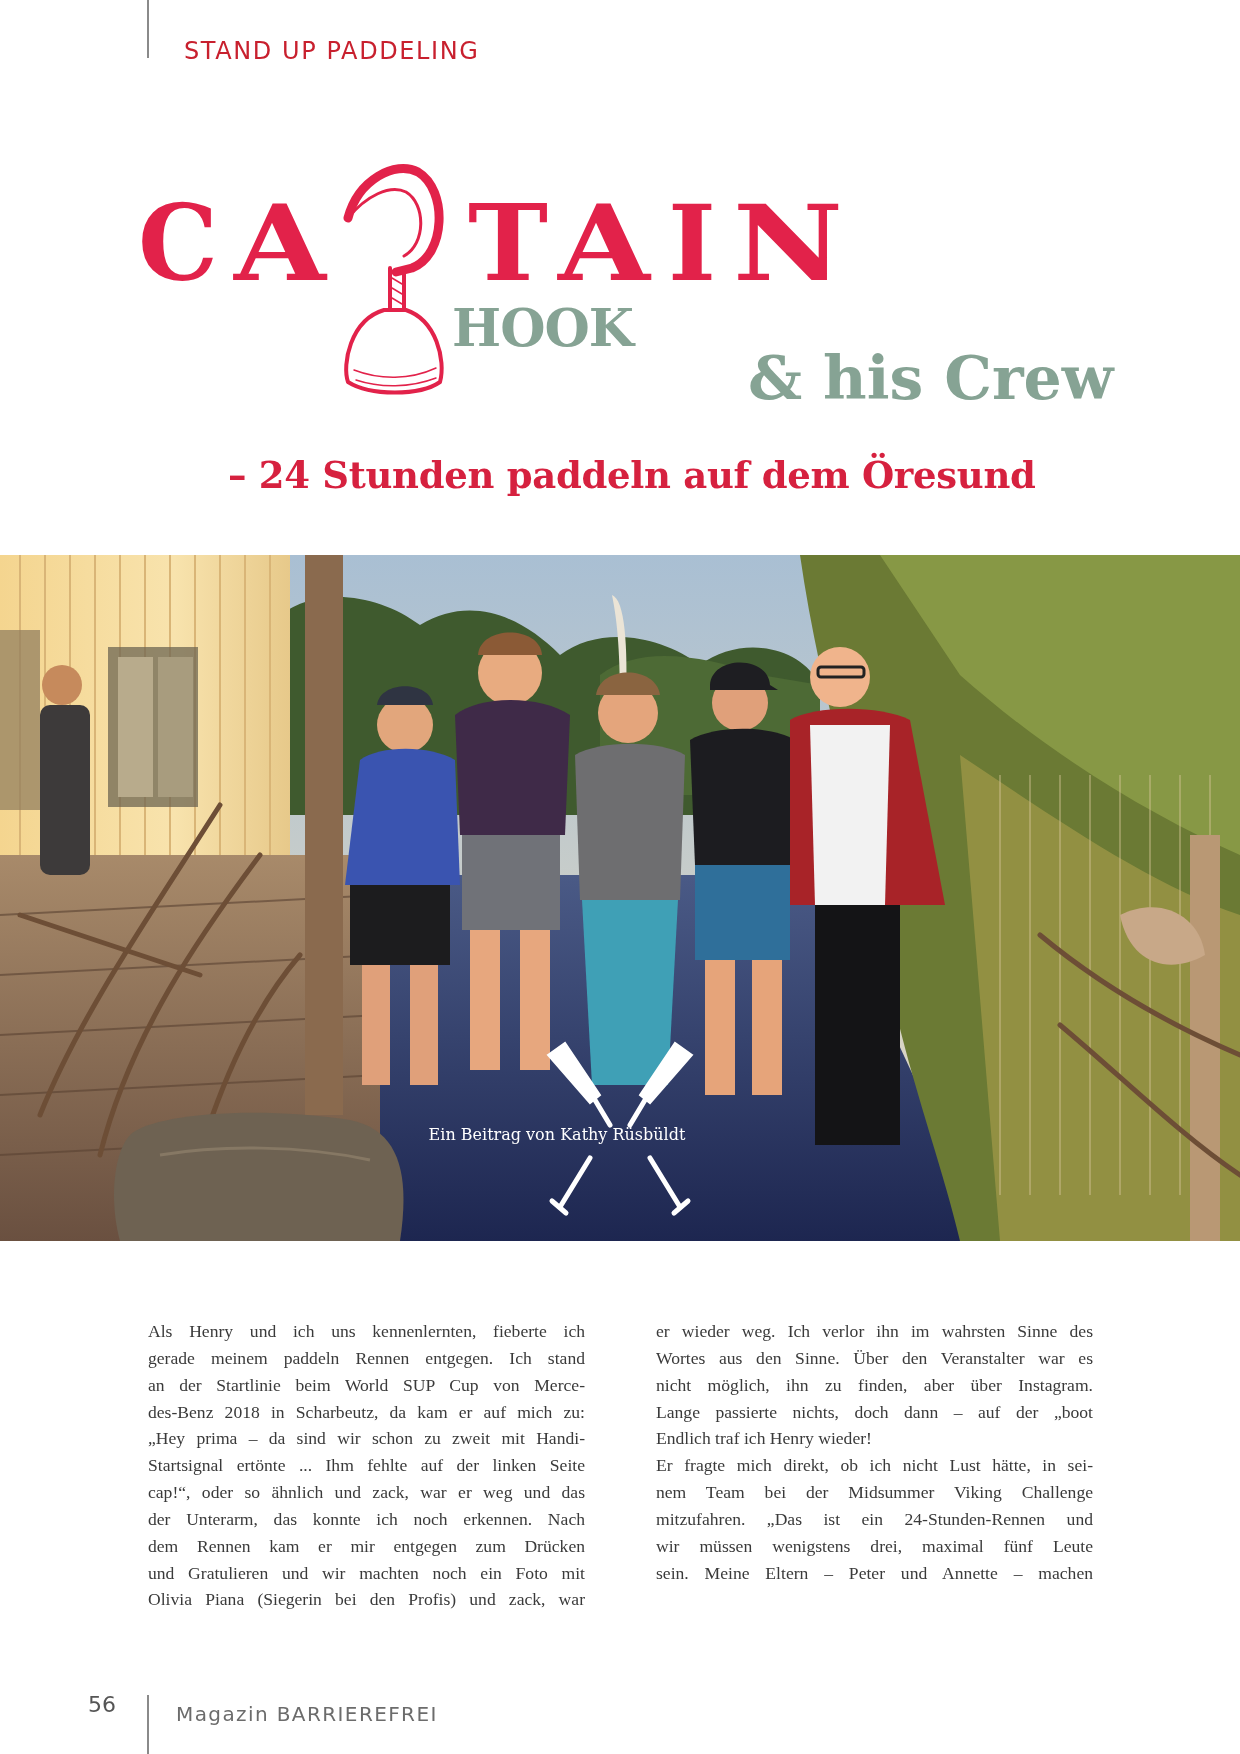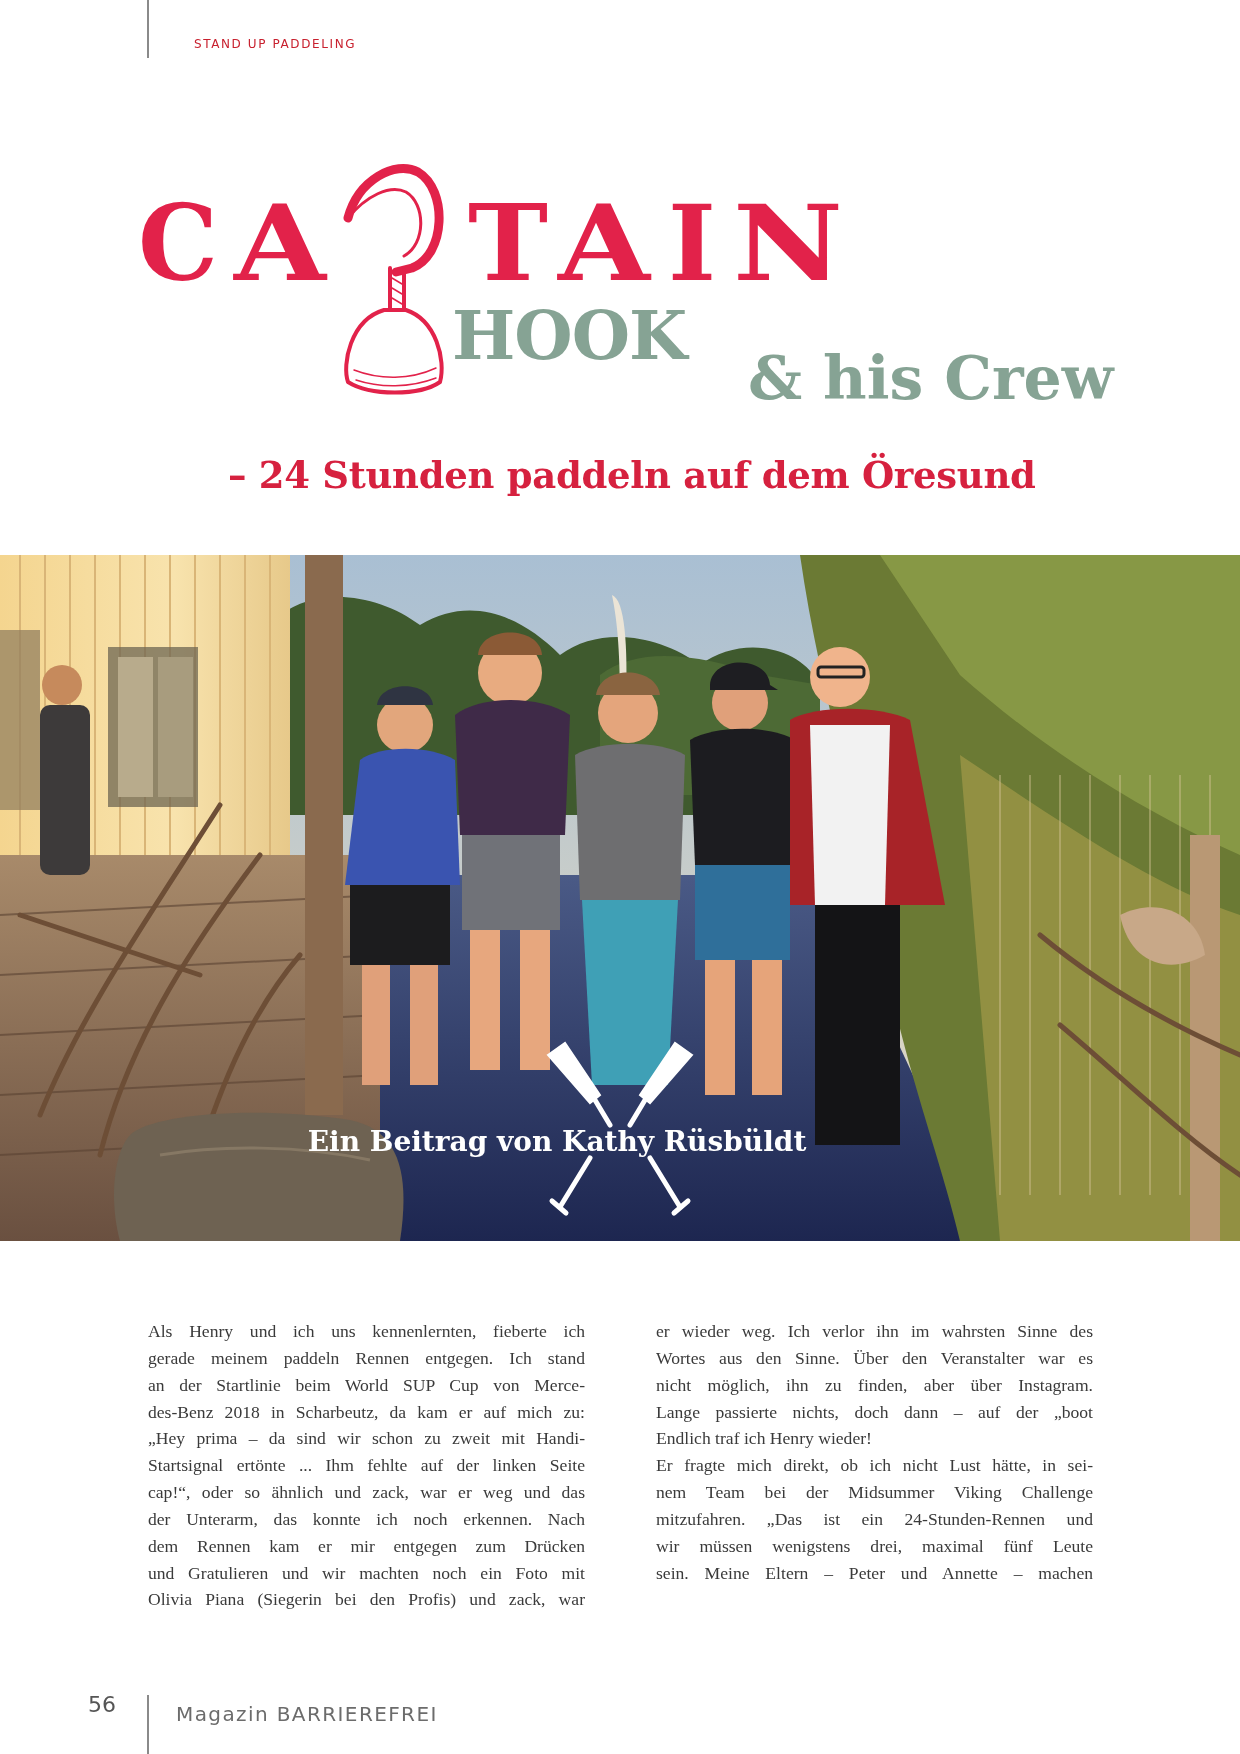--- a/index.html
+++ b/index.html
@@ -1,26 +1,26 @@
 <!DOCTYPE html>
 <html><head>
 <meta charset="utf-8">
 <style>
   html, body { margin:0; padding:0; }
   body { width:1240px; height:1754px; position:relative; background:#ffffff; overflow:hidden; font-family:"DejaVu Sans", sans-serif; }
   .abs { position:absolute; }
   .rule { position:absolute; width:2px; background:#8a8a8a; }
-  .section-label { left:194px; top:37px; font-family:"DejaVu Sans", sans-serif; font-size:12px; letter-spacing:1.6px; color:#c8202e; white-space:nowrap; }
+  .section-label { left:184px; top:37px; font-family:"DejaVu Sans", sans-serif; font-size:24px; letter-spacing:1.6px; color:#c8202e; white-space:nowrap; }
   .title-big { font-family:"DejaVu Serif", serif; font-weight:bold; color:#e2224a; white-space:nowrap; line-height:1; }
   .title-captain { left:138px; top:178px; font-size:135px; letter-spacing:20px; transform:scaleY(0.8); transform-origin:top left; }
-  .title-hook { left:452px; top:302px; font-family:"DejaVu Serif", serif; font-weight:bold; color:#86a394; font-size:67px; line-height:1; letter-spacing:-1px; white-space:nowrap; }
+  .title-hook { left:452px; top:302px; font-family:"DejaVu Serif", serif; font-weight:bold; color:#86a394; font-size:52px; line-height:1; letter-spacing:-1px; white-space:nowrap; }
   .title-crew { left:748px; top:318px; font-family:"DejaVu Serif", serif; font-weight:bold; color:#86a394; font-size:60px; line-height:1; white-space:nowrap;margin-top:30px; }
   .subtitle { left:228px; top:457px; font-family:"DejaVu Serif", serif; font-weight:bold; color:#d6213f; font-size:37px; line-height:1; white-space:nowrap; letter-spacing:-0.3px; }
   .photo { left:0; top:555px; width:1240px; height:686px; overflow:hidden; }
-  .byline { left:0; width:1114px; top:1125px; text-align:center; font-family:"DejaVu Serif", serif; font-weight:bold; color:#ffffff; font-size:28px; white-space:nowrap; }
+  .byline { left:0; width:1114px; top:1125px; text-align:center; font-family:"DejaVu Serif", serif; font-weight:normal; color:#ffffff; font-size:16px; white-space:nowrap; }
   .col { position:absolute; top:1318px; width:437px; font-family:Liberation Serif, serif; font-size:17.6px; line-height:26.85px; color:#3a3a3a; }
   .col .ln { display:block; text-align:justify; text-align-last:justify; white-space:nowrap; height:26.85px; overflow:visible; }
   .col .ln.last { text-align-last:left; }
   .col-left { left:148px; }
   .col-right { left:656px; }
   .page-num { left:88px; top:1692px; font-family:"DejaVu Sans", sans-serif; font-size:22px; color:#555; }
   .mag-name { left:176px; top:1702px; font-family:"DejaVu Sans", sans-serif; font-size:20px; letter-spacing:1.4px; color:#6c6c6c; white-space:nowrap; }
 </style>
 </head>
 <body>

